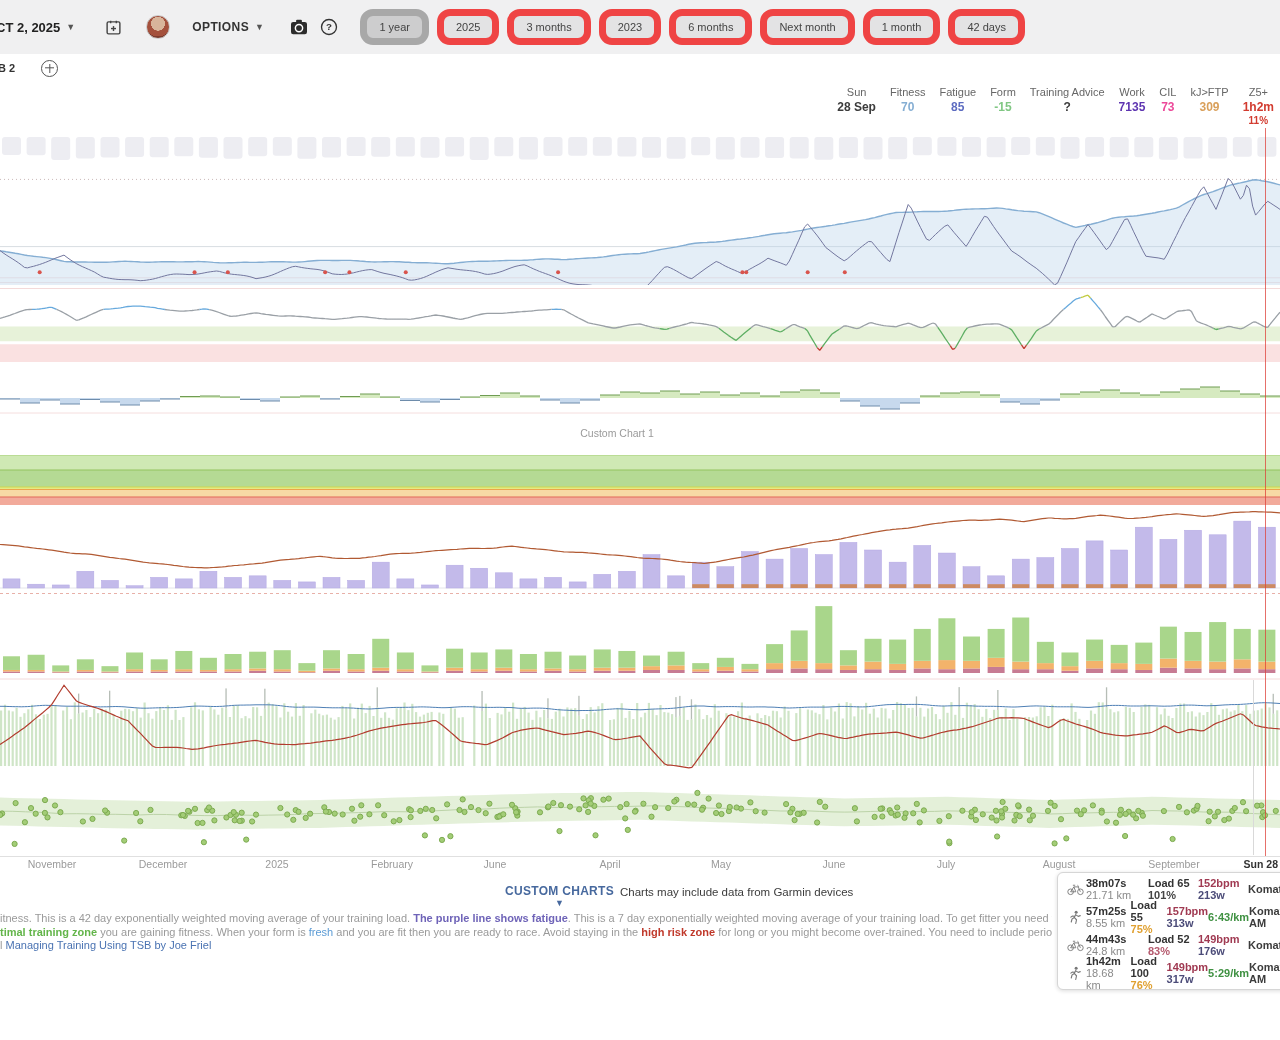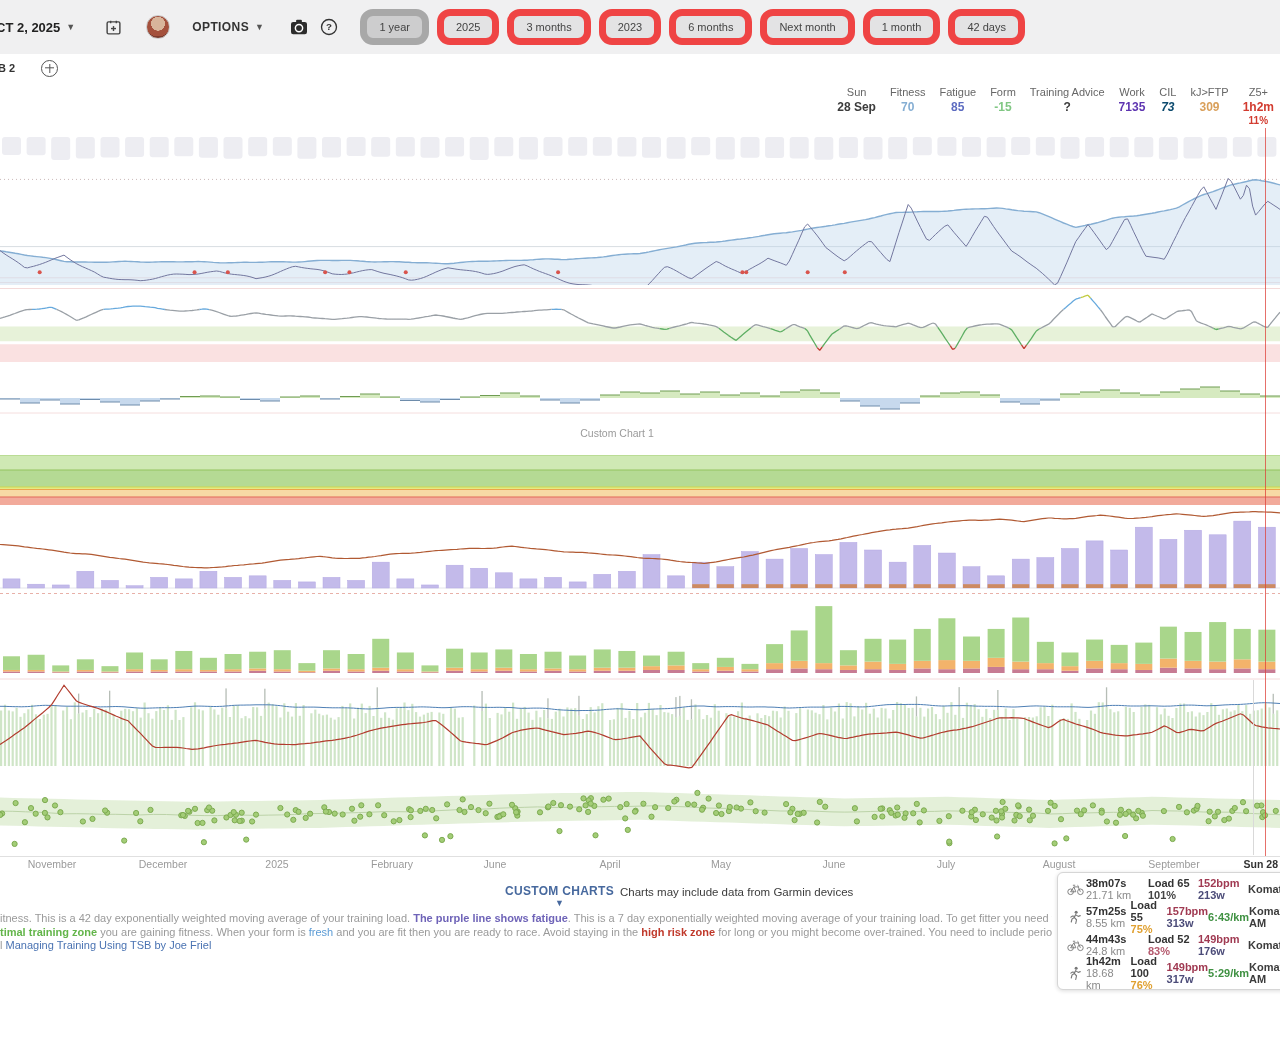--- a/index.html
+++ b/index.html
@@ -146,21 +146,21 @@
       <div class="stat">
         <div class="lbl">Training Advice</div>
         <div class="val" style="color: rgb(60, 60, 60);">?</div>
       </div>
       <div class="stat">
         <div class="lbl">Work</div>
         <div class="val" style="color: rgb(94, 53, 177);">7135</div>
       </div>
       <div class="stat">
         <div class="lbl">CIL</div>
-        <div class="val" style="color: #0c4a6e; font-style: italic;">73</div>
+        <div class="val" style="color: #ec4899;">73</div>
       </div>
       <div class="stat">
         <div class="lbl">kJ&gt;FTP</div>
         <div class="val" style="color: rgb(217, 160, 91);">309</div>
       </div>
       <div class="stat">
         <div class="lbl">Z5+</div>
         <div class="val" style="color: rgb(210, 59, 47);">1h2m</div>
         <div class="sub" style="color: rgb(210, 59, 47);">11%</div>
       </div>

